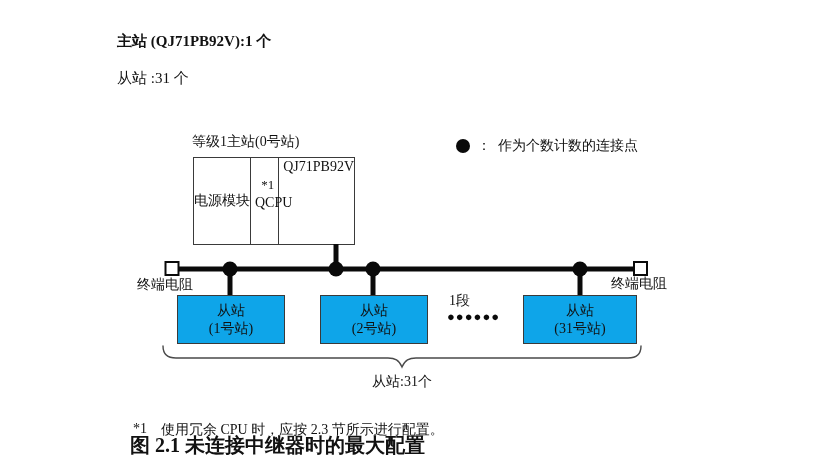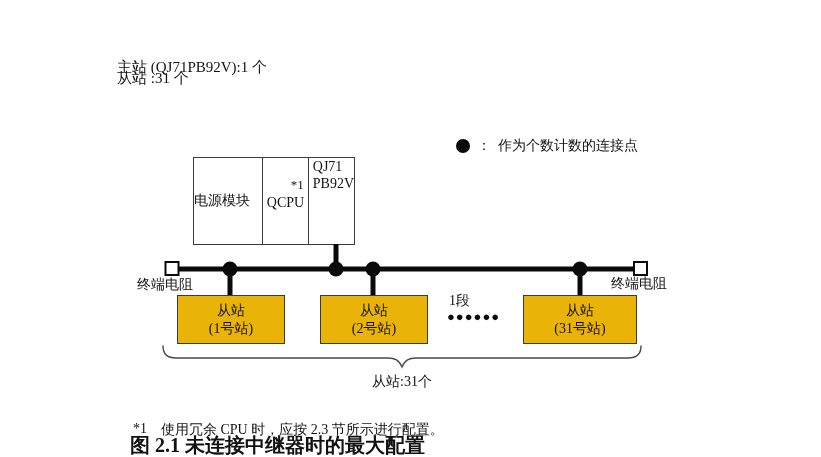--- a/index.html
+++ b/index.html
@@ -3,48 +3,48 @@
 <meta charset="utf-8">
 <style>
   html,body{margin:0;padding:0;background:#ffffff;}
   .page{
     position:relative;width:821px;height:457px;background:#ffffff;
     font-family:"Liberation Serif","DejaVu Serif",serif;color:#111111;
     overflow:hidden;
   }
   .abs{position:absolute;white-space:nowrap;}
   .heading{left:85px;top:12px;font-size:17px;font-weight:bold;letter-spacing:.5px;}
-  .spec1{left:117px;top:58px;font-size:15px;}
+  .spec1{left:117px;top:32px;font-size:15px;font-weight:bold;}
   .spec2{left:117px;top:69px;font-size:15px;}
 
   .legend{left:456px;top:137px;display:flex;align-items:center;gap:7px;font-size:14px;}
   .legend-dot{width:14px;height:14px;border-radius:50%;background:#0a0a0a;display:inline-block;}
 
   .master-label{left:192px;top:133px;font-size:14px;}
   .master-box{
     left:193px;top:157px;width:162px;height:88px;box-sizing:border-box;
     border:1px solid #3a3a3a;display:flex;background:#ffffff;
   }
   .mcell{box-sizing:border-box;height:100%;font-size:14px;}
   .mcell1{width:72px;border-right:1px solid #3a3a3a;display:flex;align-items:center;}
   .mcell2{width:48px;border-right:1px solid #3a3a3a;position:relative;}
   .mcell2 .fn{position:absolute;top:19px;right:4px;font-size:13px;}
   .mcell2 .lbl{position:absolute;top:37px;left:4px;}
-  .mcell3{flex:1;display:flex;flex-direction:column;justify-content:flex-start;padding-left:4px;line-height:17px;}
+  .mcell3{flex:1;display:flex;flex-direction:row;justify-content:flex-start;padding-left:4px;line-height:17px;}
 
   svg.wires{position:absolute;left:0;top:0;width:821px;height:457px;pointer-events:none;}
 
   .seg-label{left:449px;top:244px;font-size:14px;margin-top:48px;}
   .term-left{left:137px;top:276px;font-size:14px;}
   .term-right{left:611px;top:275px;font-size:14px;}
 
   .slave-box{
     position:absolute;top:295px;height:49px;box-sizing:border-box;border:1px solid #3a3a3a;
     display:flex;flex-direction:column;align-items:center;justify-content:center;
-    font-size:14px;line-height:18px;background:#eab308;text-align:center;
+    font-size:14px;line-height:18px;background:#0ea5e9;text-align:center;
   }
   .slave1{left:177px;width:108px;}
   .slave2{left:320px;width:108px;}
   .slave31{left:523px;width:114px;}
 
   .ellipsis{left:447px;top:309px;font-size:13px;letter-spacing:1px;color:#0a0a0a;}
   .brace-label{left:342px;top:373px;width:120px;text-align:center;font-size:14px;}
   .caption{left:130px;top:397px;width:576px;text-align:left;font-size:20px;font-weight:bold;margin-top:35px;}
   .footnote{left:133px;top:421px;font-size:14px;display:flex;gap:14px;}
 </style>
@@ -55,20 +55,21 @@
 
   <div class="abs spec1">主站 (QJ71PB92V):1 个</div>
   <div class="abs spec2">从站 :31 个</div>
 
   <div class="abs legend">
     <span class="legend-dot"></span>
     <span>：</span>
     <span>作为个数计数的连接点</span>
   </div>
 
+  <div class="abs master-label">等级1主站(0号站)</div>
   <div class="abs master-box">
     <div class="mcell mcell1">
       <span>电源模块</span>
     </div>
     <div class="mcell mcell2">
       <span class="fn">*1</span>
       <span class="lbl">QCPU</span>
     </div>
     <div class="mcell mcell3">
       <span>QJ71</span>

